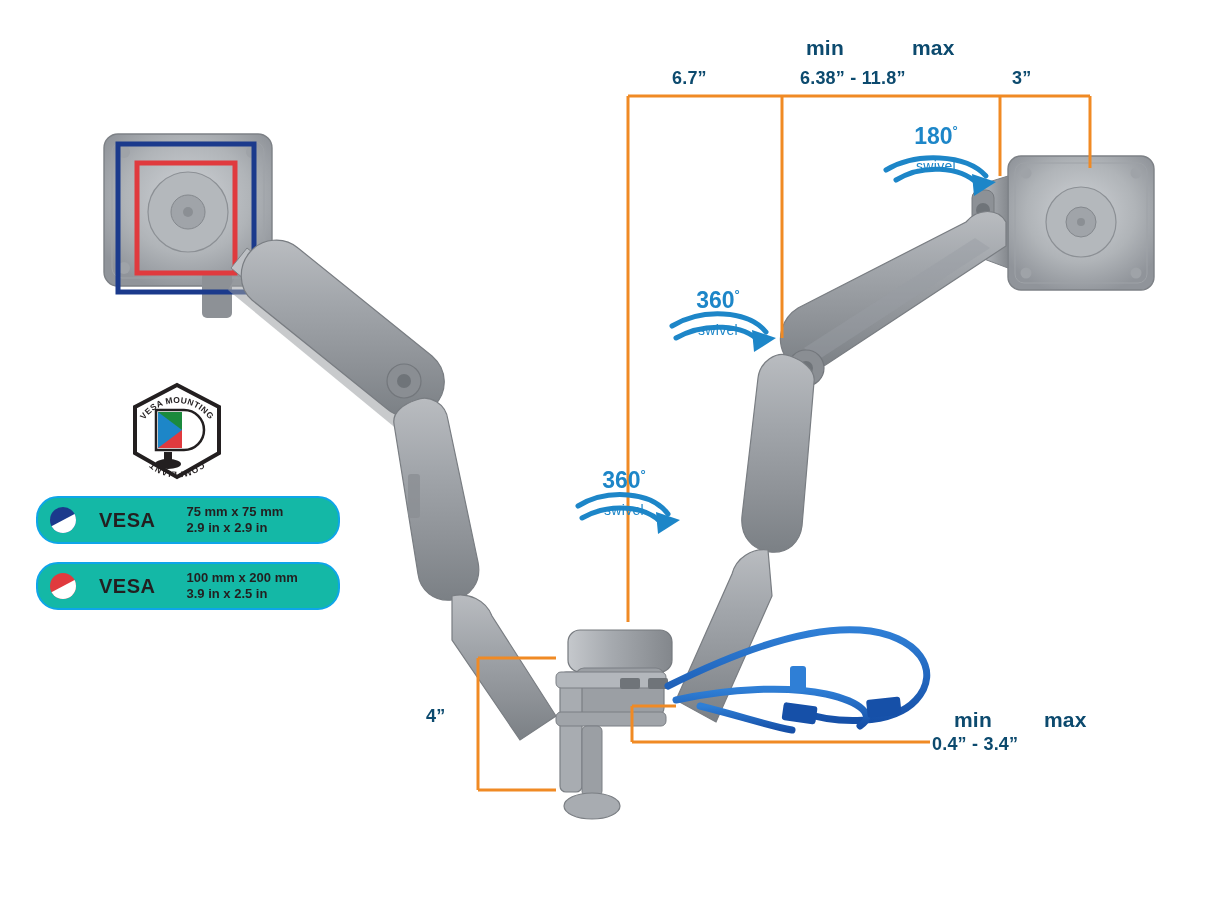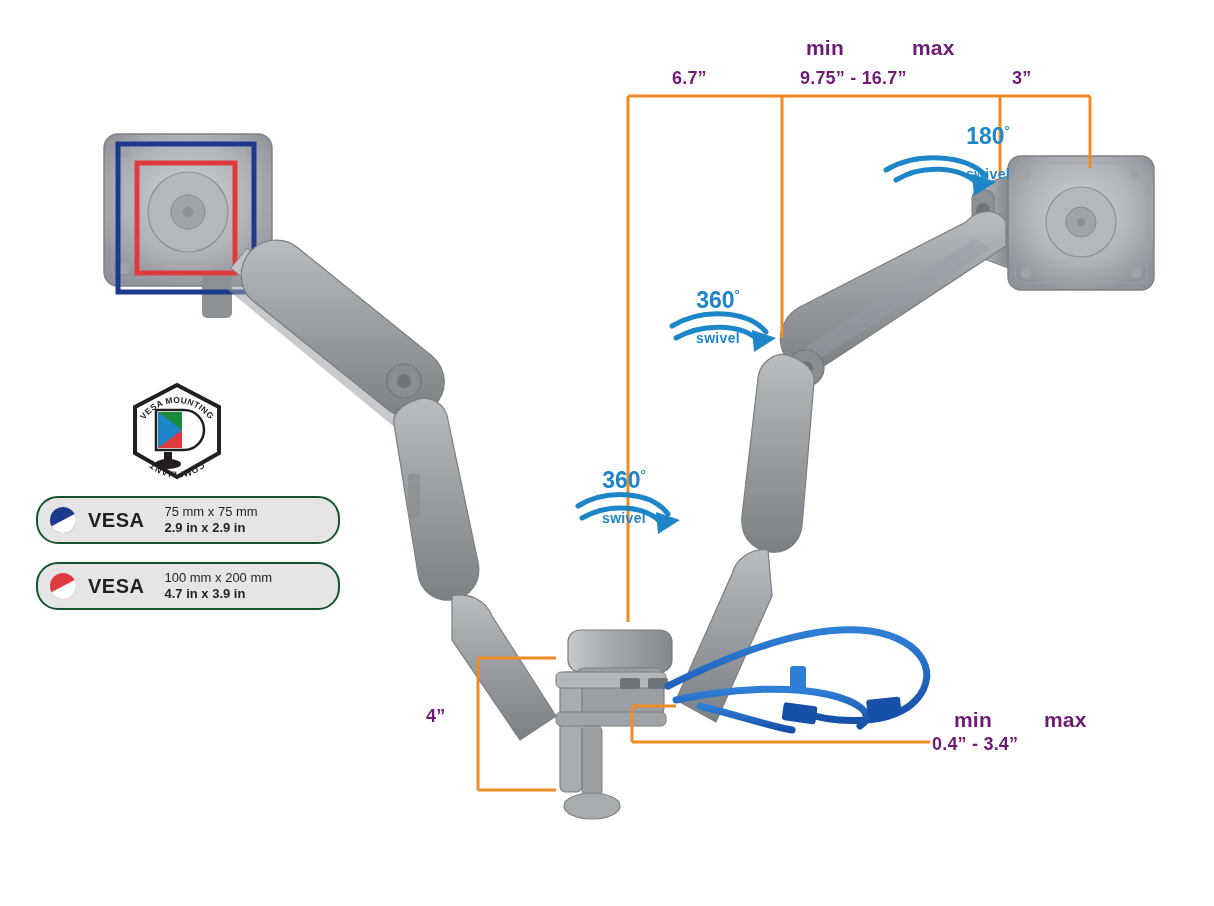--- a/index.html
+++ b/index.html
@@ -2,44 +2,44 @@
 <html><head>
 <meta charset="utf-8">
 <style>
   html,body{margin:0;padding:0;background:#ffffff;}
   body{width:1214px;height:906px;position:relative;overflow:hidden;
        font-family:"Liberation Sans",sans-serif;color:#231f20;}
   .stage{position:absolute;inset:0;}
   .abs{position:absolute;}
 
   
-  .dim{color:#701a75;font-weight:bold;letter-spacing:.2px;white-space:nowrap;}
+  .dim{color:#0c4a6e;font-weight:bold;letter-spacing:.2px;white-space:nowrap;}
   .dim-lg{font-size:18px;}
   .dim-md{font-size:21px;}
 
   
   .swivel{color:#1D86C8;text-align:center;white-space:nowrap;}
   .swivel .num{font-size:23px;font-weight:bold;line-height:1;}
   .swivel .num sup{font-size:13px;vertical-align:super;}
-  .swivel .lbl{font-size:14px;font-weight:bold;letter-spacing:.3px;margin-top:18px;}
-
-  
-  .pill{position:absolute;border:2px solid #14532d;border-radius:22px;background:#e5e5e5;
-        display:flex;align-items:center;box-sizing:border-box;}
+  .swivel .lbl{font-size:14px;font-weight:normal;letter-spacing:.3px;margin-top:10px;}
+
+  
+  .pill{position:absolute;border:2px solid #0ea5e9;border-radius:22px;background:#14b8a6;
+        display:flex;align-items:center;box-sizing:border-box;gap:11px;}
   .pill .dot{width:26px;height:26px;border-radius:50%;margin-left:12px;flex:none;position:relative;overflow:hidden;}
   .pill .dot.blue{background:#1B3A8C;}
   .pill .dot.red{background:#E03A3E;}
   .pill .dot:after{content:"";position:absolute;left:-3px;top:-3px;width:32px;height:32px;
         background:#fff;transform:rotate(-45deg);transform-origin:0 0;}
   .pill .dot.blue:after{background:#fff;left:0;top:20px;width:34px;height:18px;transform:rotate(-28deg);}
   .pill .dot.red:after{background:#fff;left:0;top:20px;width:34px;height:18px;transform:rotate(-28deg);}
   .pill .vesa{font-size:20px;font-weight:bold;margin-left:12px;letter-spacing:.5px;}
   .pill .sizes{margin-left:20px;line-height:1.25;}
   .pill .sizes div{font-size:13px;font-weight:bold;}
-  .pill .sizes div:first-child{font-weight:normal;}
+  .pill .sizes div:first-child{font-weight:bold;}
 
   
   .badge-txt{font-size:8.5px;font-weight:bold;fill:#231f20;letter-spacing:.4px;}
 </style>
 </head>
 <body>
 
 <div class="stage">
 
   <svg class="abs" style="left:0;top:0;" width="1214" height="906" viewBox="0 0 1214 906">
@@ -181,30 +181,30 @@
       <polygon points="972,174 996,182 974,196"></polygon>
       <polygon points="752,330 776,338 754,352"></polygon>
       <polygon points="656,512 680,520 658,534"></polygon>
     </g>
   </svg>
 
   <div class="abs dim dim-md" style="left:806px;top:36px;">min</div>
   <div class="abs dim dim-md" style="left:912px;top:36px;">max</div>
 
   <div class="abs dim dim-lg" style="left:672px;top:68px;">6.7”</div>
-  <div class="abs dim dim-lg" style="left:800px;top:68px;">9.75” - 16.7”</div>
+  <div class="abs dim dim-lg" style="left:800px;top:68px;">6.38” - 11.8”</div>
   <div class="abs dim dim-lg" style="left:1012px;top:68px;">3”</div>
 
   <div class="abs dim dim-lg" style="left:426px;top:706px;">4”</div>
 
   <div class="abs dim dim-md" style="left:954px;top:708px;">min</div>
   <div class="abs dim dim-md" style="left:1044px;top:708px;">max</div>
   <div class="abs dim dim-lg" style="left:932px;top:734px;">0.4” - 3.4”</div>
 
-  <div class="abs swivel" style="left:938px;top:124px;width:100px;">
+  <div class="abs swivel" style="left:886px;top:124px;width:100px;">
     <div class="num"><span>180</span><sup>°</sup></div>
     <div class="lbl">swivel</div>
   </div>
 
   <div class="abs swivel" style="left:666px;top:288px;width:104px;">
     <div class="num"><span>360</span><sup>°</sup></div>
     <div class="lbl">swivel</div>
   </div>
 
   <div class="abs swivel" style="left:572px;top:468px;width:104px;">
@@ -239,17 +239,17 @@
       <div>75 mm x 75 mm</div>
       <div>2.9 in x 2.9 in</div>
     </div>
   </div>
 
   <div class="pill" style="left:36px;top:562px;width:304px;height:48px;">
     <div class="dot red"></div>
     <div class="vesa">VESA</div>
     <div class="sizes">
       <div>100 mm x 200 mm</div>
-      <div>4.7 in x 3.9 in</div>
+      <div>3.9 in x 2.5 in</div>
     </div>
   </div>
 
 </div>
 
 </body></html>

